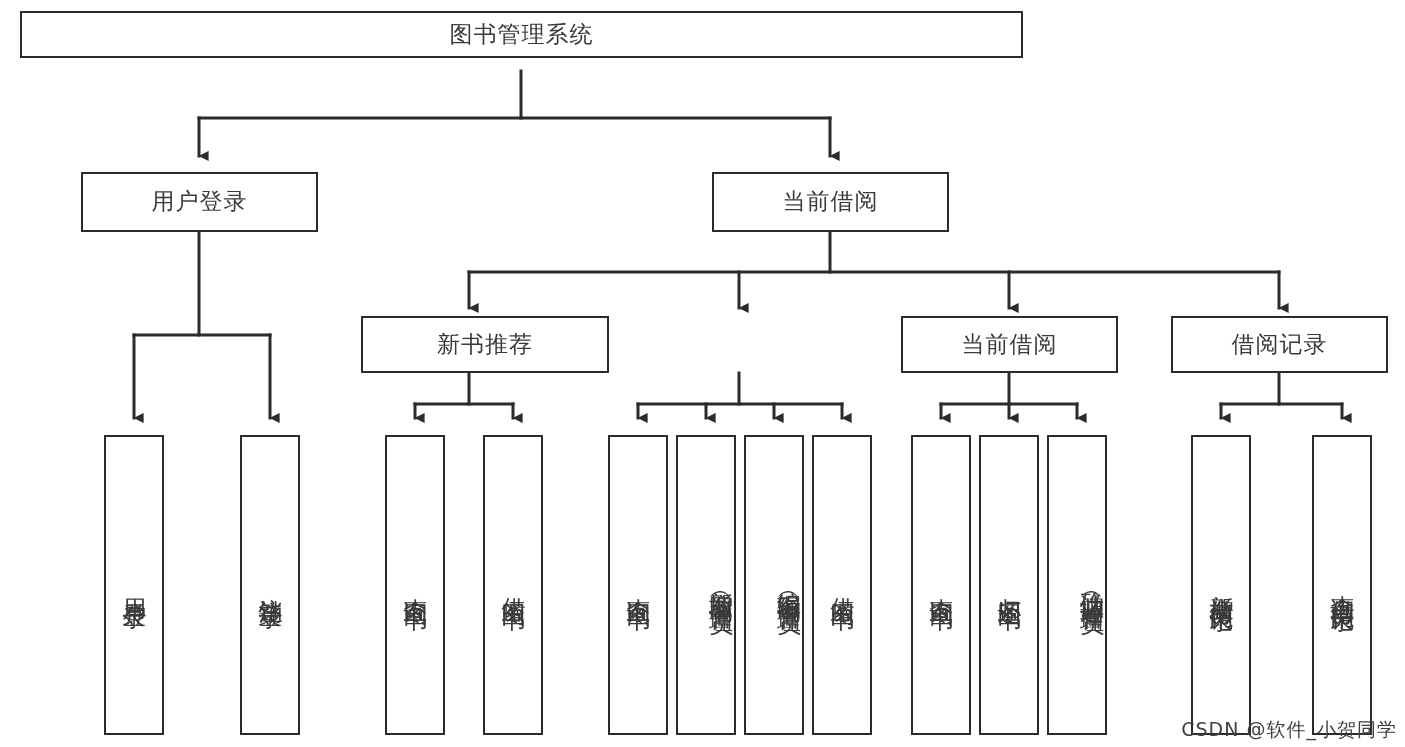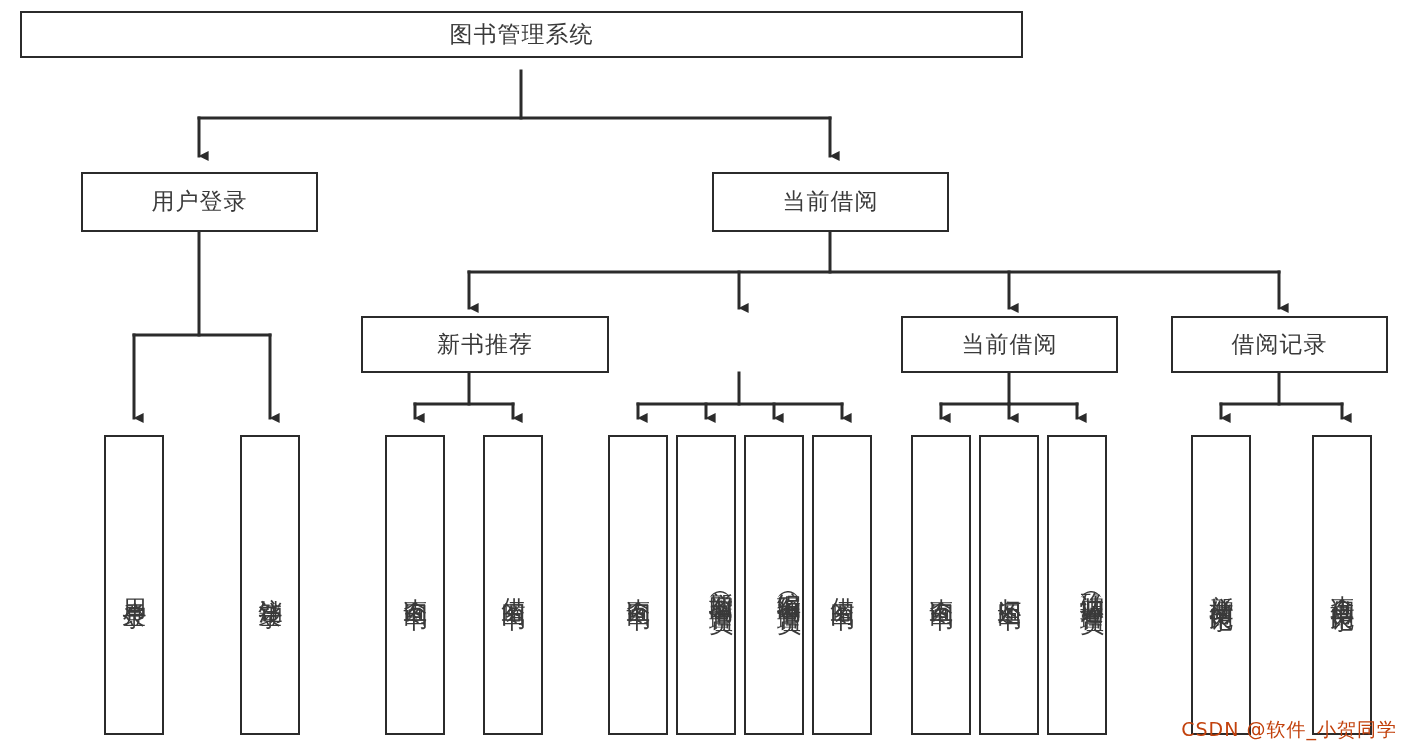--- a/index.html
+++ b/index.html
@@ -51,21 +51,21 @@
   }
   .node-label {
     display: block;
     white-space: pre-line;
   }
   #watermark {
     position: absolute;
     right: 8px;
     bottom: 4px;
     font-size: 19px;
-    color: #c2410c;
+    color: #404040;
     letter-spacing: 1px;
     white-space: nowrap;
   }
 </style>
 </head>
 <body>
 
 <div id="canvas">
 
   <svg id="wires" viewBox="0 0 1405 747">

